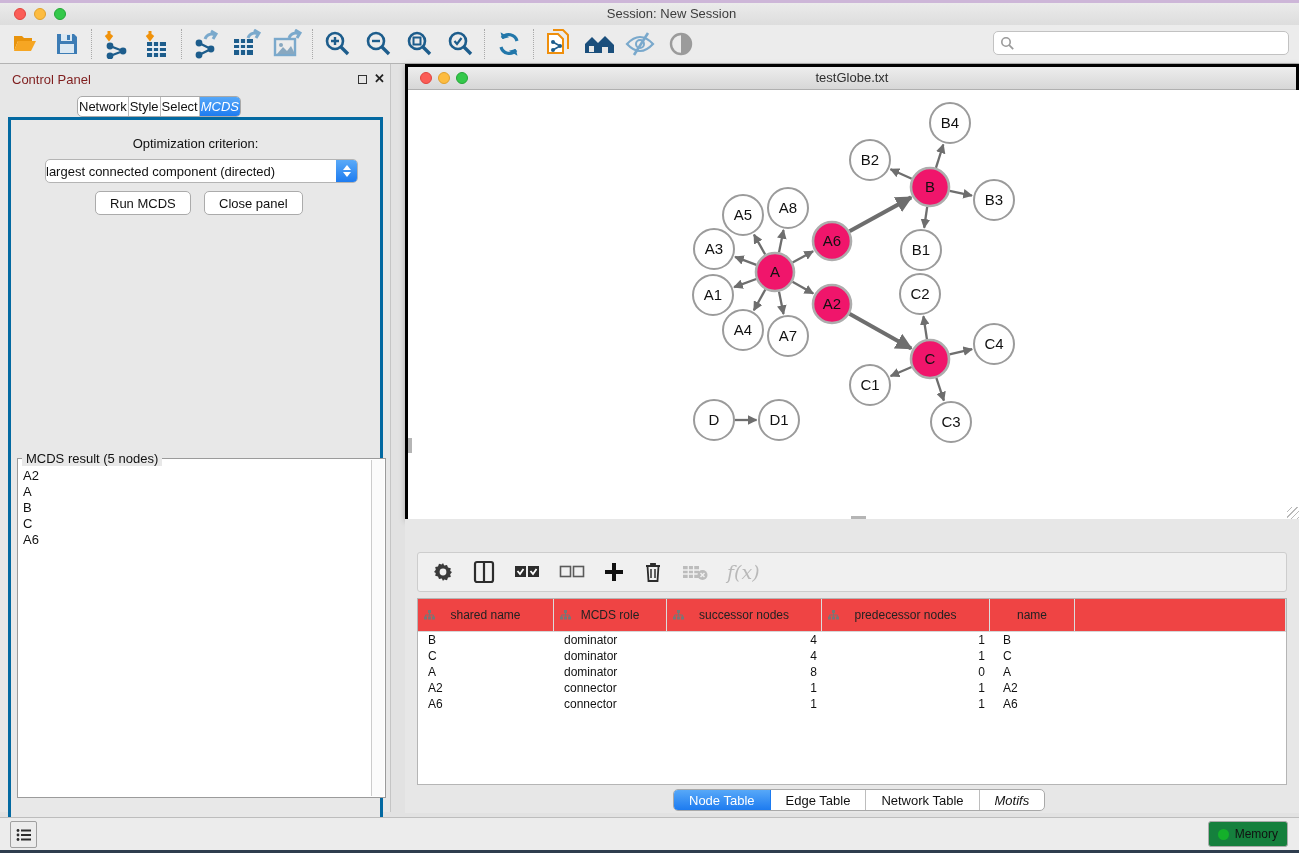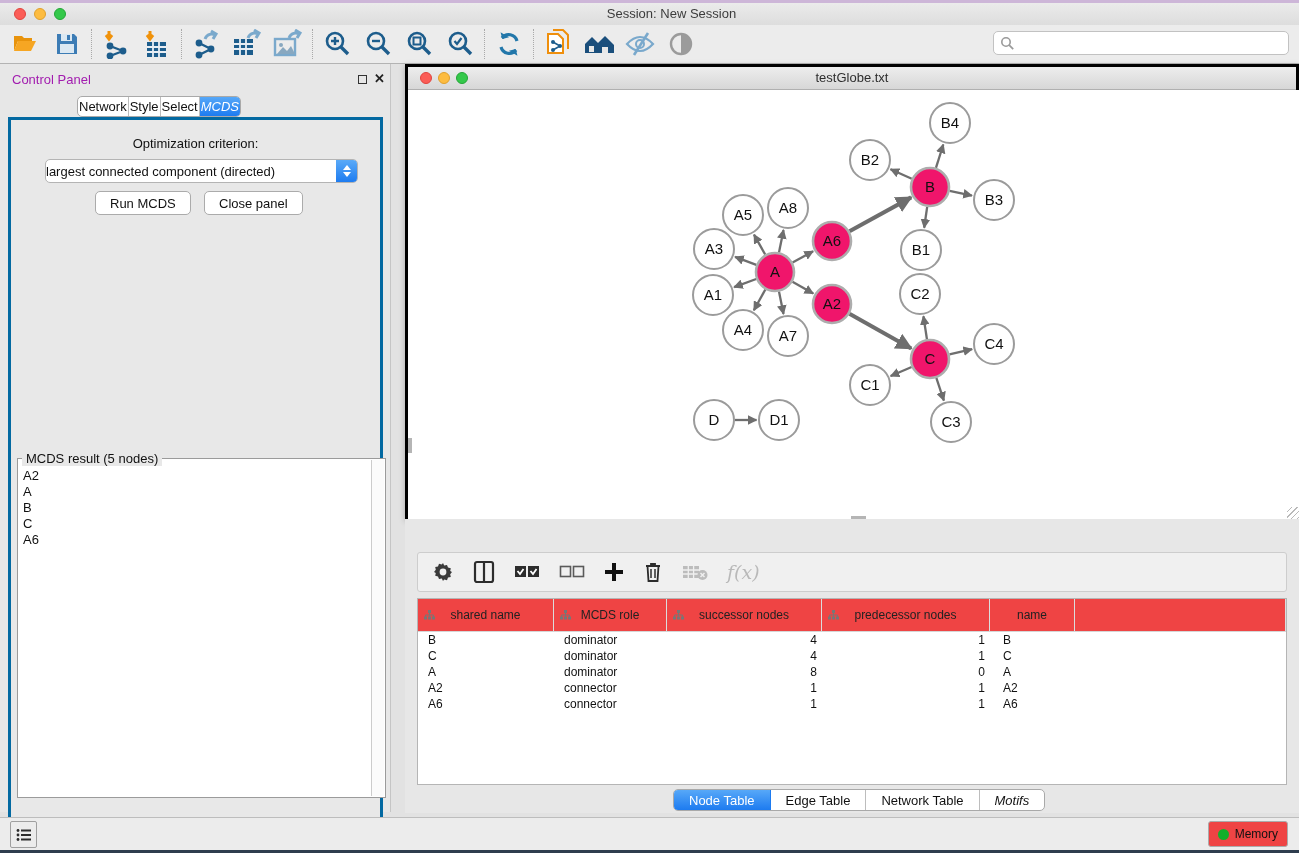--- a/index.html
+++ b/index.html
@@ -23,21 +23,21 @@
   .tb-sep { width:1px; height:30px; border-left:1px dotted #a9a9a9; margin:0 8px; flex:0 0 auto; }
   .gap6 { margin-right:9px; }
   .searchbox { position:absolute; right:10px; top:6px; width:296px; height:24px; background:#fff;
                border:1px solid #c2c2c2; border-radius:5px; display:flex; align-items:center; padding-left:6px; }
   .searchbox input { border:none; outline:none; flex:1; font-size:12px; font-family:"Liberation Sans",sans-serif; background:transparent; }
 
   
   .control-panel { position:absolute; left:0; top:64px; width:391px; height:748px; background:#e7e7e7;
                    border-right:1px solid #c5c5c5; }
   .panel-head { position:relative; height:30px; }
-  .panel-head .ptitle { position:absolute; left:12px; top:8px; font-size:13px; color:#a21caf; }
+  .panel-head .ptitle { position:absolute; left:12px; top:8px; font-size:13px; color:#7f1d1d; }
   .float-ico { position:absolute; width:9px; height:9px; border:1.5px solid #333; top:11px; }
   .close-ico { position:absolute; top:7px; font-size:13px; font-weight:bold; color:#222; cursor:default; }
 
   .seg { display:flex; border:1px solid #a9a9a9; border-radius:5px; background:#fff; overflow:hidden; height:21px; }
   .seg span { font-size:13px; color:#111; padding:0 1px; line-height:20px; border-right:1px solid #bdbdbd; cursor:default; }
   .seg span:last-child { border-right:none;font-style:italic; }
   .seg span.sel { background:linear-gradient(#57a8f8,#1d7bf0); color:#fff; border-right-color:#1d7bf0; }
   .cp-tabs { position:absolute; left:77px; top:32px; }
 
   .tabpane { position:absolute; left:8px; top:53px; width:375px; height:820px; background:#e8e8e8;
@@ -94,21 +94,21 @@
 
   .table-tabs { position:absolute; left:268px; top:270px; }
   .table-tabs .seg span { padding:0 15px; line-height:21px; }
   .table-tabs .seg { height:22px; }
 
   
   .statusbar { position:absolute; left:0; top:817px; width:100%; height:33px; background:#ececec; border-top:1px solid #bdbdbd; }
   .list-btn { position:absolute; left:10px; top:3px; width:27px; height:27px; border:1px solid #9f9f9f; border-radius:2px;
               display:flex; align-items:center; justify-content:center; background:transparent; }
   .mem-btn { position:absolute; right:11px; top:3px; height:26px; border:1px solid #ababab; border-radius:3px;
-             background:#ef4444; display:flex; align-items:center; padding:12px 9px; gap:6px; }
+             background:#15803d; display:flex; align-items:center; padding:12px 9px; gap:6px; }
   .mem-dot { width:11px; height:11px; border-radius:50%; background:#14b02a; }
   .mem-btn span { font-size:12px; color:#111; }
   .desk-bottom { position:absolute; left:0; top:850px; width:100%; height:3px; background:#2e3d4e; }
 </style>
 </head>
 <body>
 
 <div class="screen">
   <div class="desk-top"></div>
 

